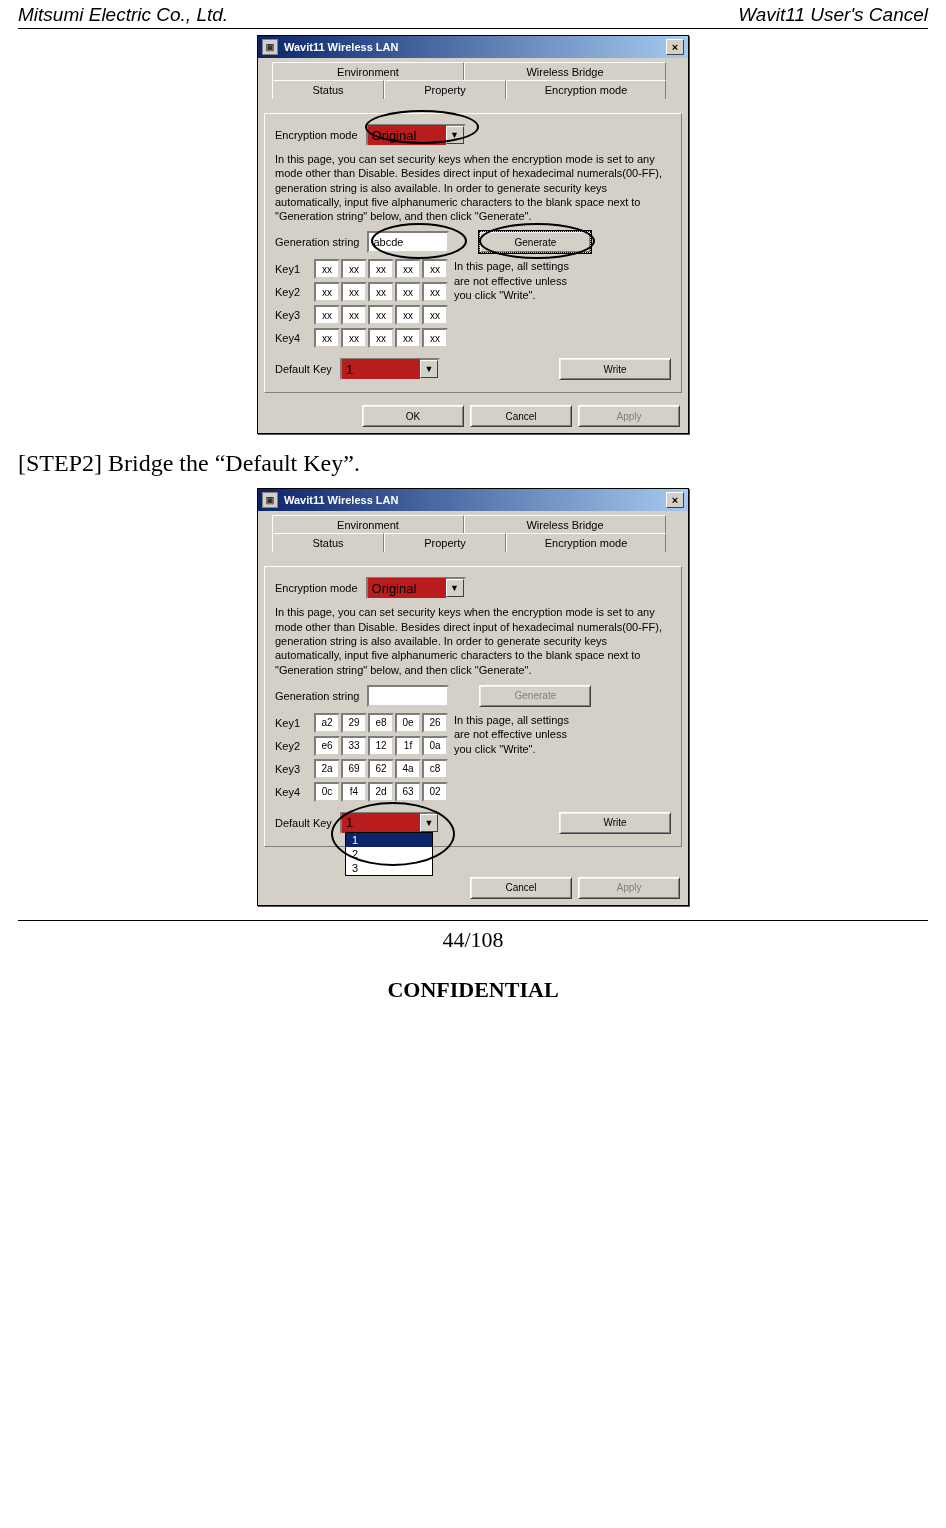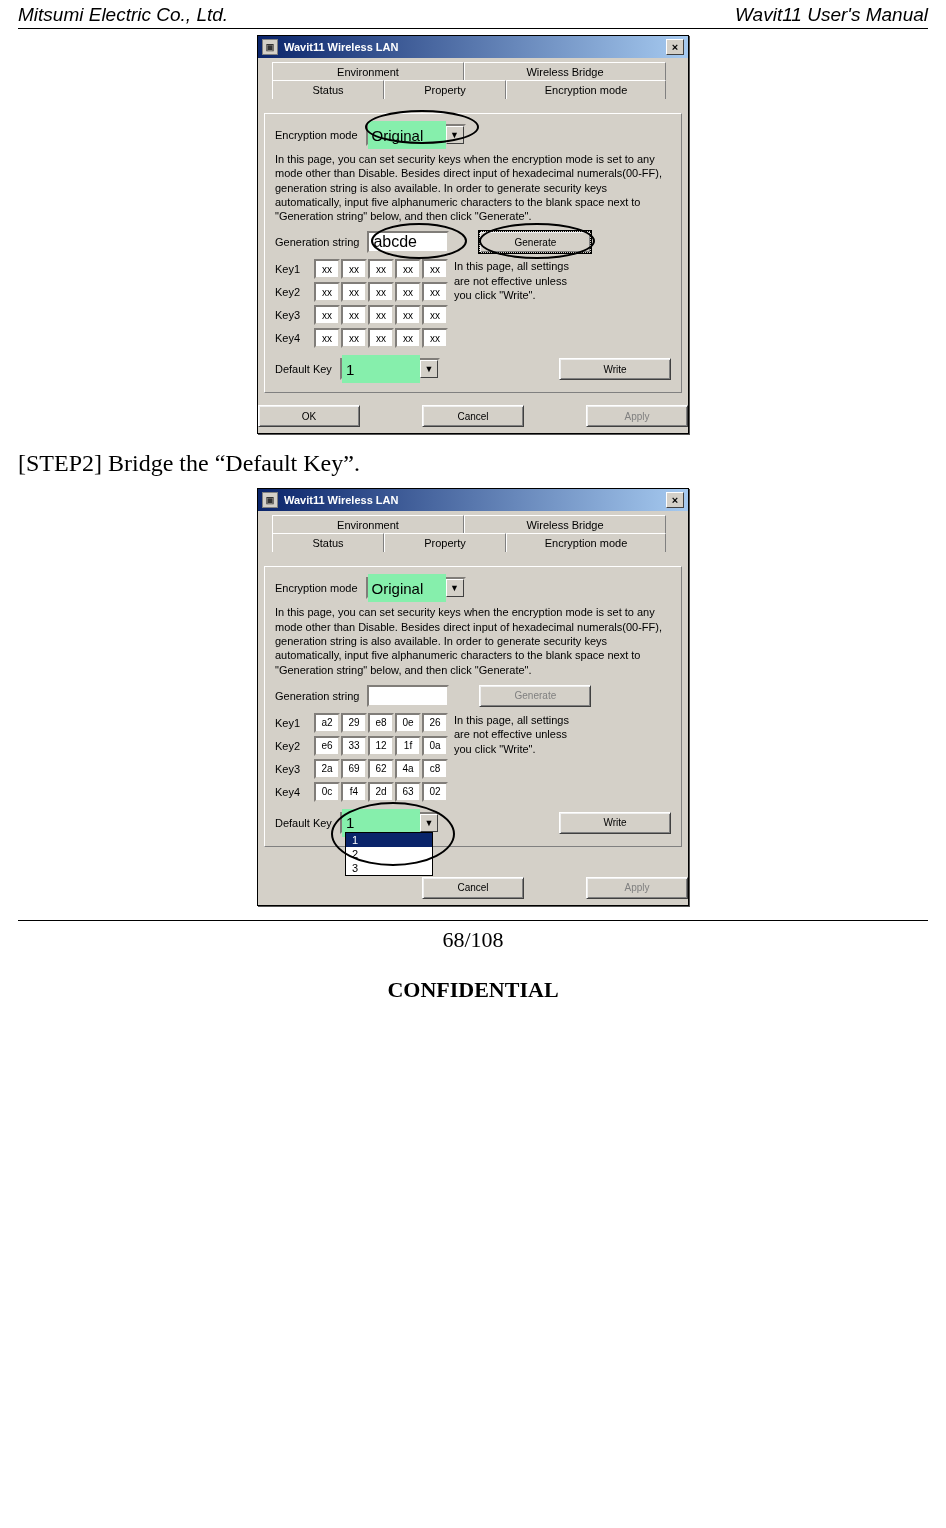--- a/index.html
+++ b/index.html
@@ -18,45 +18,45 @@
   .client{padding:4px 6px 6px}
   .tabs{position:relative;height:52px}
   .tab{position:absolute;background:#d4d0c8;border:1px solid #fff;border-right-color:#808080;border-bottom:none;text-align:center;padding:3px 0;font-size:11px}
   .tab.back{top:0}
   .tab.front{top:18px;border-bottom:none}
   .tab.active{background:#d4d0c8;z-index:3;border-top:1px solid #fff}
   .tabpanel{border:1px solid #fff;border-right-color:#808080;border-bottom-color:#808080;margin-top:-1px;padding:10px 10px 6px;background:#d4d0c8}
   .row{display:flex;align-items:center;gap:8px;margin-bottom:6px}
   .lbl{font-size:11px;color:#000}
   .combo{display:inline-flex;align-items:center;background:#fff;border:2px inset #d4d0c8;height:18px}
-  .combo input{border:none;height:28px;font-size:15px;padding:0 4px;width:70px;background:#86efac}
+  .combo input{border:none;height:20px;font-size:13px;padding:0 4px;width:70px;background:#b91c1c}
   .combo .arrow{width:16px;height:16px;background:#d4d0c8;border:1px solid #fff;border-right-color:#404040;border-bottom-color:#404040;display:flex;align-items:center;justify-content:center;font-size:9px}
   .desc{font-size:11px;color:#000;line-height:1.3;margin:2px 0 8px}
-  .txt{background:#fff;border:2px inset #d4d0c8;height:16px;font-size:16px;padding:1px 4px;width:70px}
+  .txt{background:#fff;border:2px inset #d4d0c8;height:16px;font-size:11px;padding:1px 4px;width:70px}
   .btn{background:#d4d0c8;border:1px solid #fff;border-right-color:#404040;border-bottom-color:#404040;height:20px;padding:0 12px;display:inline-flex;align-items:center;justify-content:center;font-size:10px;color:#000;box-shadow:inset 1px 1px 0 #efefef, inset -1px -1px 0 #808080}
   .btn.disabled{color:#808080}
   .keybox{width:22px;height:16px;border:2px inset #d4d0c8;background:#fff;text-align:center;font-size:10px;padding:0}
   .keys{display:flex;gap:8px;align-items:flex-start;margin-top:0}
   .keygrid{display:grid;grid-template-columns:36px repeat(5,24px);gap:3px 3px;align-items:center}
   .keygrid .kl{font-size:11px}
   .note{font-size:11px;width:130px;line-height:1.3}
-  .btnrow{display:flex;justify-content:space-between;gap:20px;padding:6px 0 6px;background:#d4d0c8}
+  .btnrow{display:flex;justify-content:flex-end;gap:6px;padding:6px 8px 6px;background:#d4d0c8}
   .circle{position:absolute;border:2.5px solid #000;border-radius:50%;pointer-events:none}
   .rel{position:relative}
   .dropdown{position:absolute;background:#fff;border:1px solid #000;font-size:11px;width:86px}
   .dropdown div{padding:1px 6px}
   .dropdown .sel{background:#0a246a;color:#fff}
 </style>
 </head>
 <body>
 
 <div class="page">
   <div class="header">
     <span>Mitsumi Electric Co., Ltd.</span>
-    <span>Wavit11 User's Manual</span>
+    <span>Wavit11 User's Cancel</span>
   </div>
 
   <div class="shot-wrap">
     <div class="win rel">
       <div class="titlebar">
         <span class="ticon">▣</span>
         <span>Wavit11 Wireless LAN</span>
         <span class="closebtn">×</span>
       </div>
       <div class="client">
@@ -213,15 +213,15 @@
       </div>
       <div class="btnrow" style="padding-top:24px">
         <span class="btn" style="width:76px;visibility:hidden">OK</span>
         <span class="btn" style="width:76px">Cancel</span>
         <span class="btn disabled" style="width:76px">Apply</span>
       </div>
     </div>
   </div>
 
   <div class="footer-rule"></div>
-  <div class="page-num">68/108</div>
+  <div class="page-num">44/108</div>
   <div class="conf">CONFIDENTIAL</div>
 </div>
 
 </body></html>

